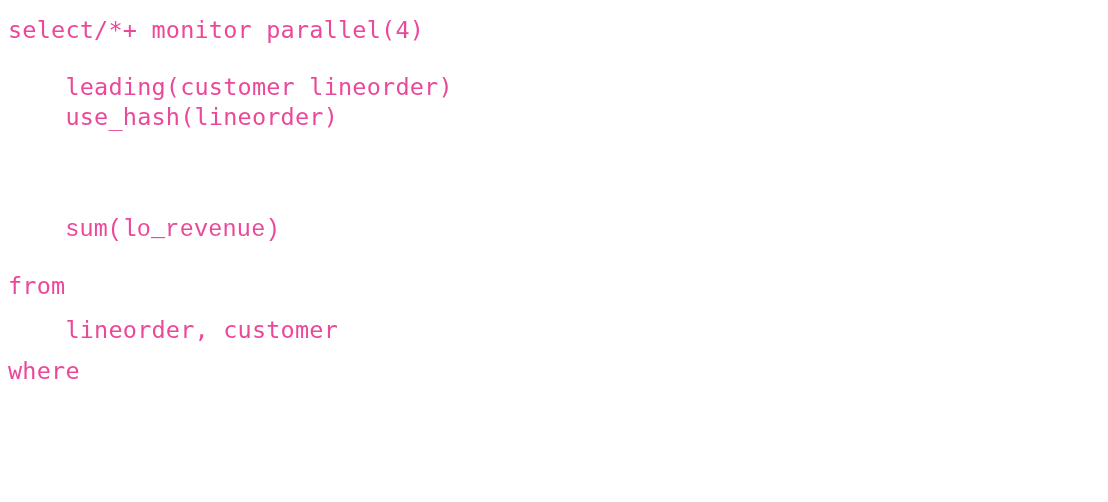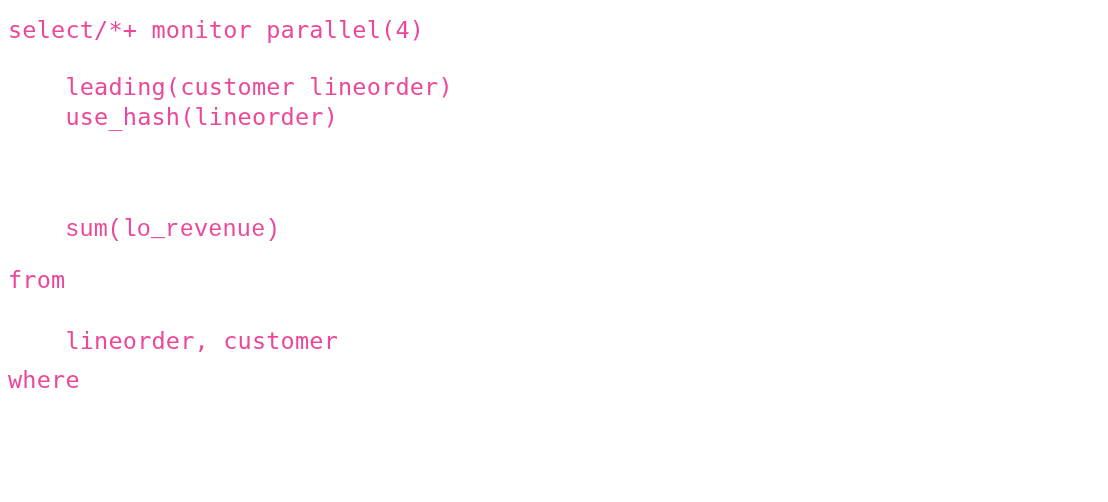--- a/index.html
+++ b/index.html
@@ -37,23 +37,23 @@
     font-weight: 400;
     -webkit-font-smoothing: antialiased;
   }
 
   
   .row-0 { top: 17px; }
   .row-1 { top: 74px; }
   .row-2 { top: 104px; }
   .row-3 { top: 167px; }
   .row-4 { top: 217px; font-family: Liberation Mono, monospace; }
-  .row-5 { top: 267px; }
-  .row-6 { top: 328px; }
-  .row-7 { top: 367px; }
+  .row-5 { top: 273px; }
+  .row-6 { top: 317px; }
+  .row-7 { top: 358px; }
   .row-8 { top: 417px; }
   .row-9 { top: 467px; }
 
   
   .row-clipped {
     top: 497px;
     height: 5px;
     overflow: hidden;
     color: #000000;
   }

